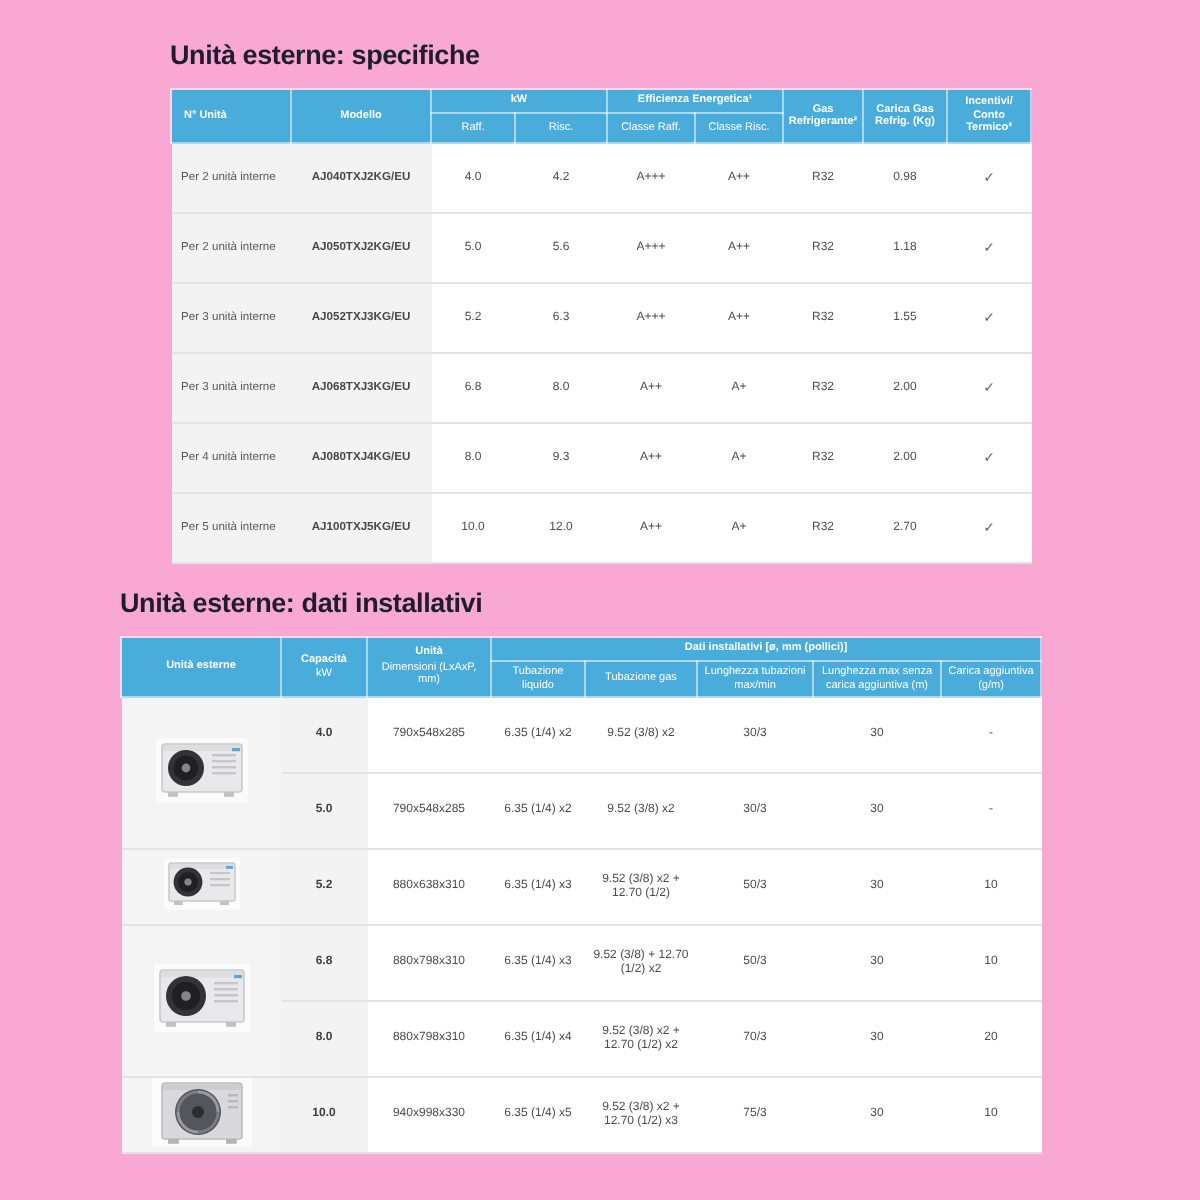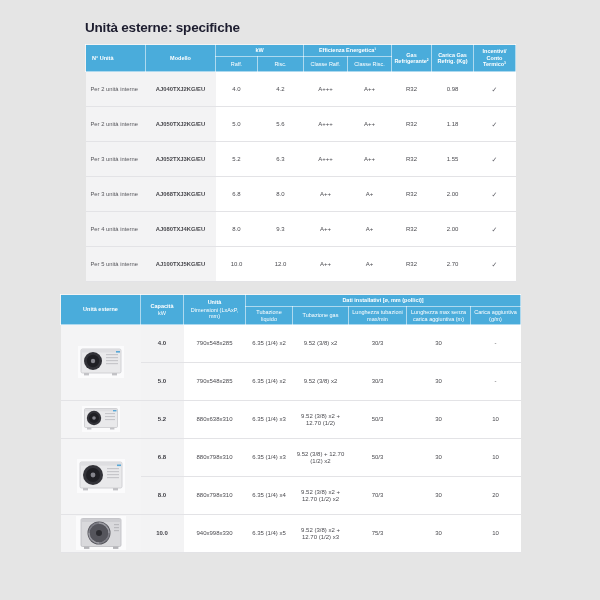--- a/index.html
+++ b/index.html
@@ -1,21 +1,21 @@
 <!DOCTYPE html>
 <html><head>
 <meta charset="utf-8">
 <style>
   * { box-sizing: border-box; }
   html, body { margin: 0; padding: 0; }
   body {
     width: 600px; height: 600px; background: #ffffff;
     font-family: "Liberation Sans", "DejaVu Sans", sans-serif;
   }
-  .page { position: relative; width: 600px; height: 600px; background: #e5e5e5; overflow: hidden; }
+  .page { position: relative; width: 600px; height: 600px; background: #f9a8d4; overflow: hidden; }
 
   .section { position: absolute; }
   #sec-specs   { left: 85px; top: 20px;  width: 430px; }
   #sec-install { left: 60px; top: 294px; width: 460px; }
 
   .sec-title {
     margin: 0 0 9px 0; font-size: 13.5px; line-height: 15px;
     font-weight: 700; color: #1d1d2f; letter-spacing: -0.2px;
   }
 
@@ -149,20 +149,21 @@
           <td>A+</td>
           <td>R32</td>
           <td>2.70</td>
           <td class="check">✓</td>
         </tr>
       </tbody>
     </table>
   </div>
 
   <div class="section" id="sec-install">
+    <h2 class="sec-title">Unità esterne: dati installativi</h2>
 
     <table id="t2">
       <colgroup>
         <col style="width:80px">
           <col style="width:43px">
           <col style="width:62px">
           <col style="width:47px">
         <col style="width:56px">
           <col style="width:58px">
           <col style="width:64px">

